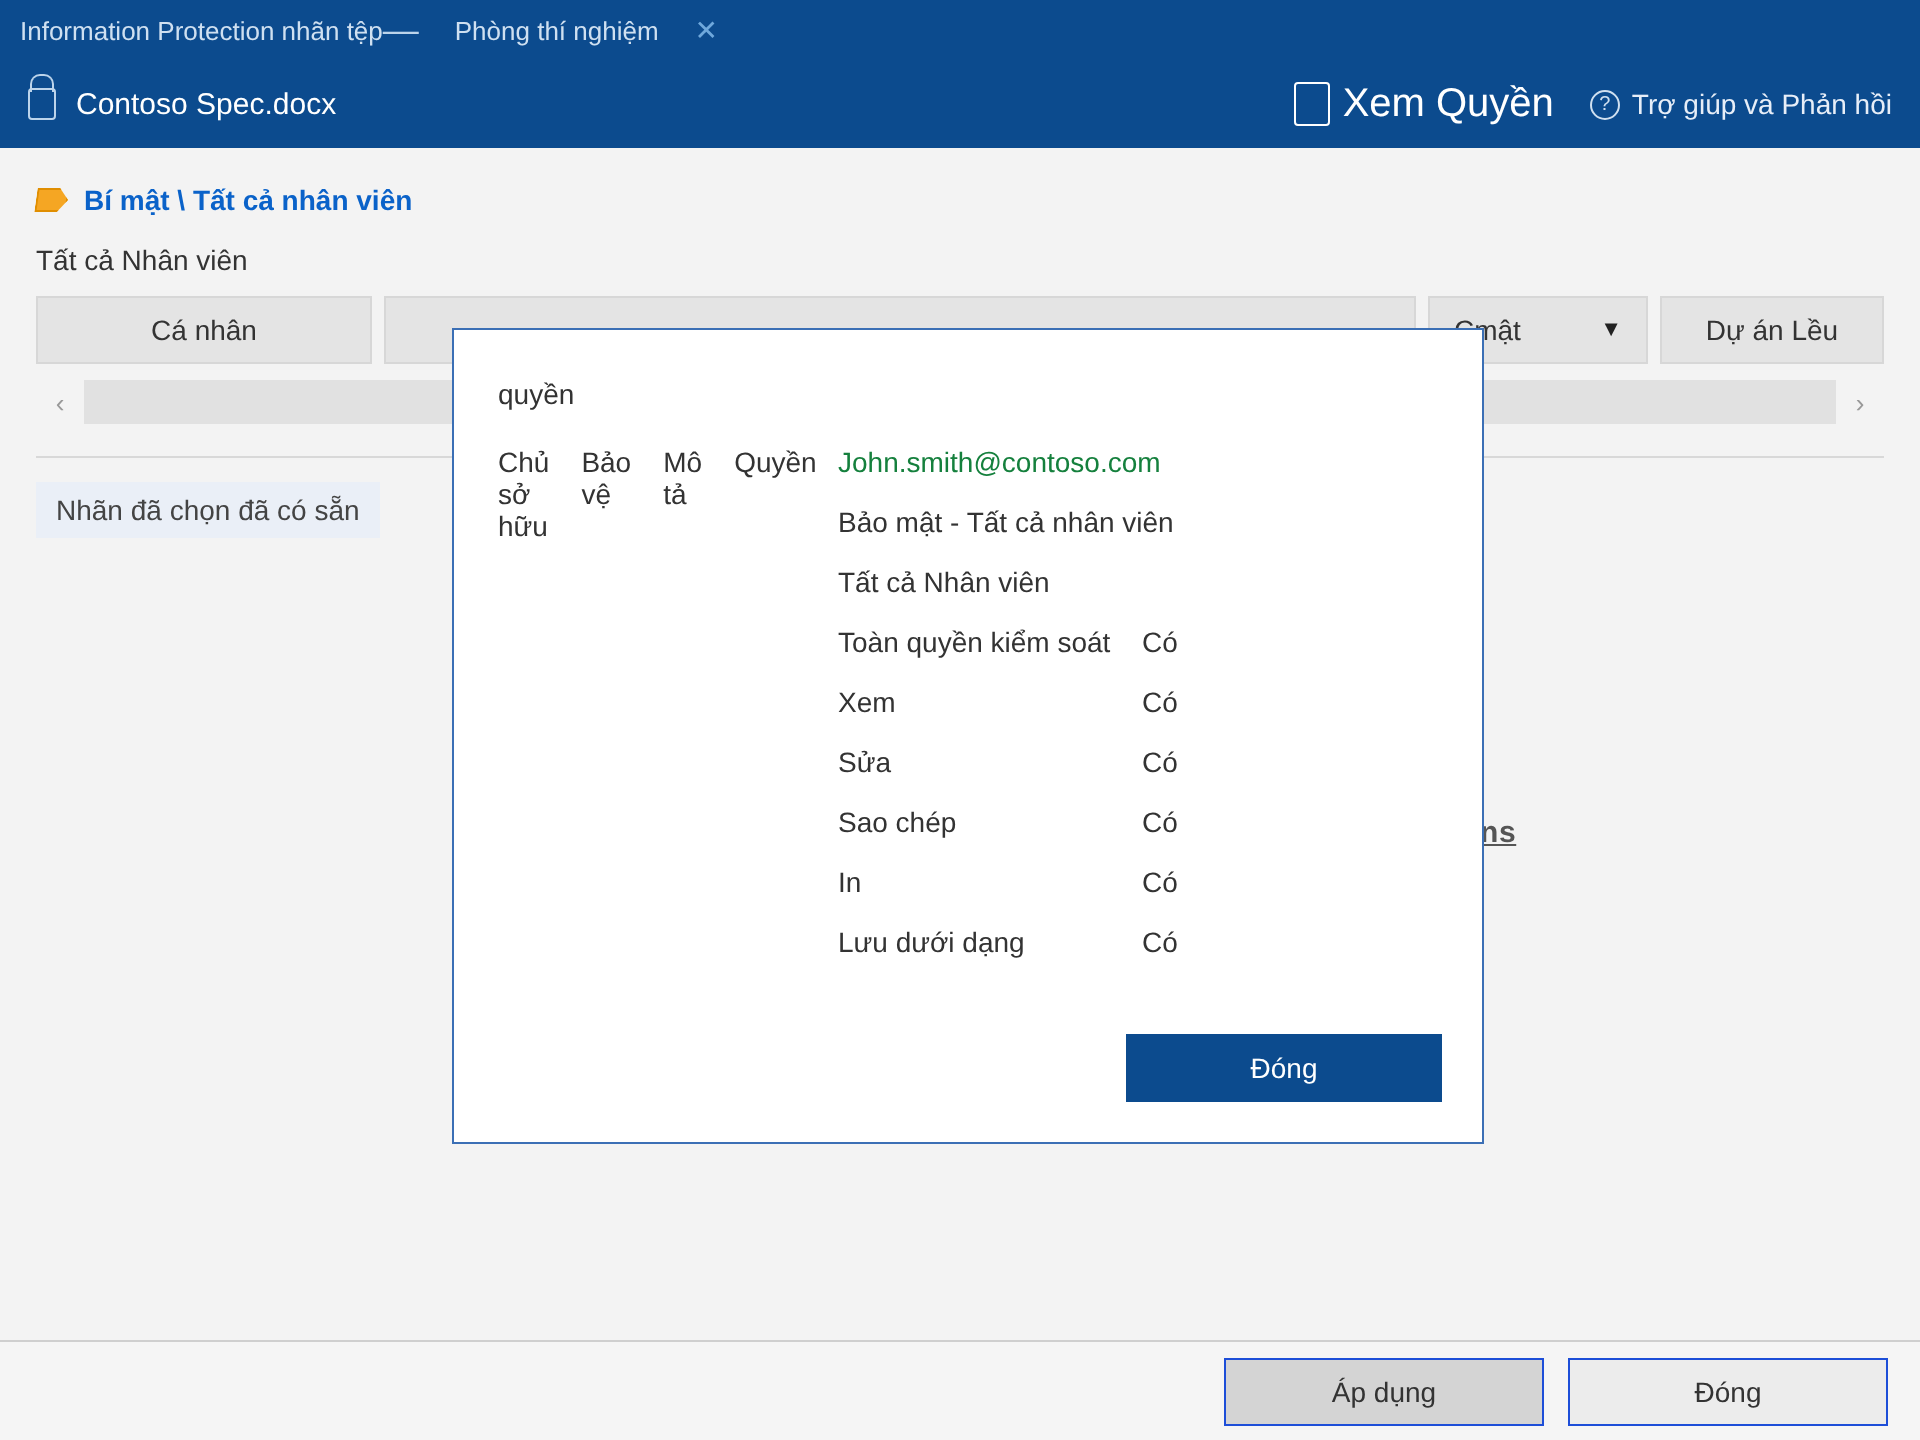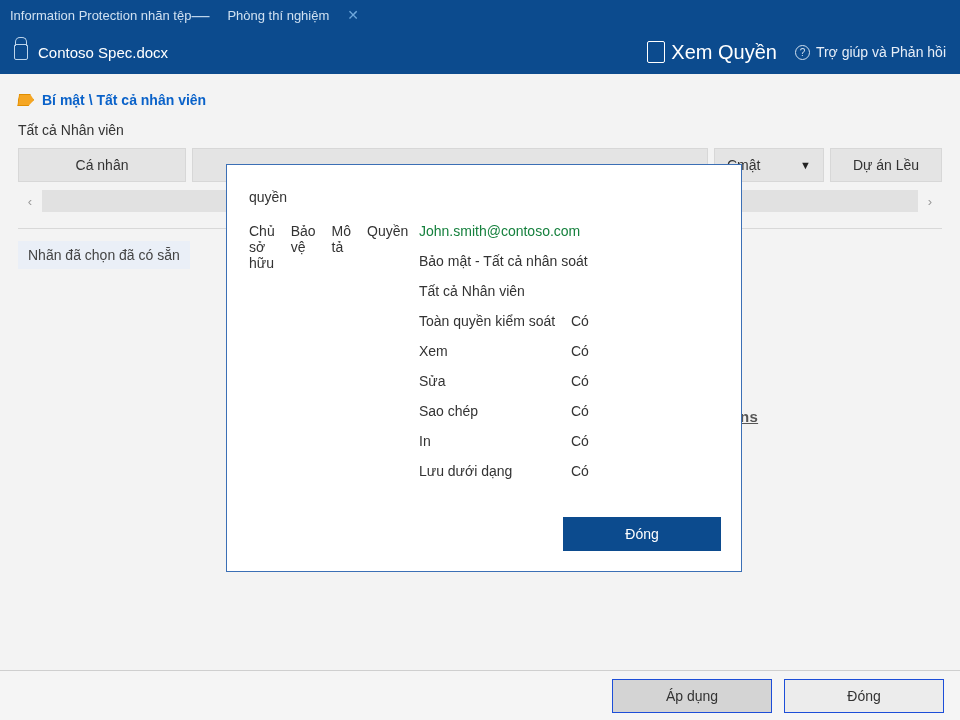--- a/index.html
+++ b/index.html
@@ -216,21 +216,21 @@
   <div class="dlg-title">quyền</div>
   <div class="dlg-grid">
     <div class="dlg-col-left">
       <span>Chủ sở hữu</span>
       <span>Bảo vệ</span>
       <span>Mô tả</span>
       <span>Quyền</span>
     </div>
     <div class="dlg-col-right">
       <span class="owner-val">John.smith@contoso.com</span>
-      <span>Bảo mật - Tất cả nhân soát</span>
+      <span>Bảo mật - Tất cả nhân viên</span>
       <span>Tất cả Nhân viên</span>
       <div class="perm-row">
         <span class="perm-key">Toàn quyền kiểm soát</span>
         <span class="perm-val">Có</span>
       </div>
       <div class="perm-row">
         <span class="perm-key">Xem</span>
         <span class="perm-val">Có</span>
       </div>
       <div class="perm-row">

